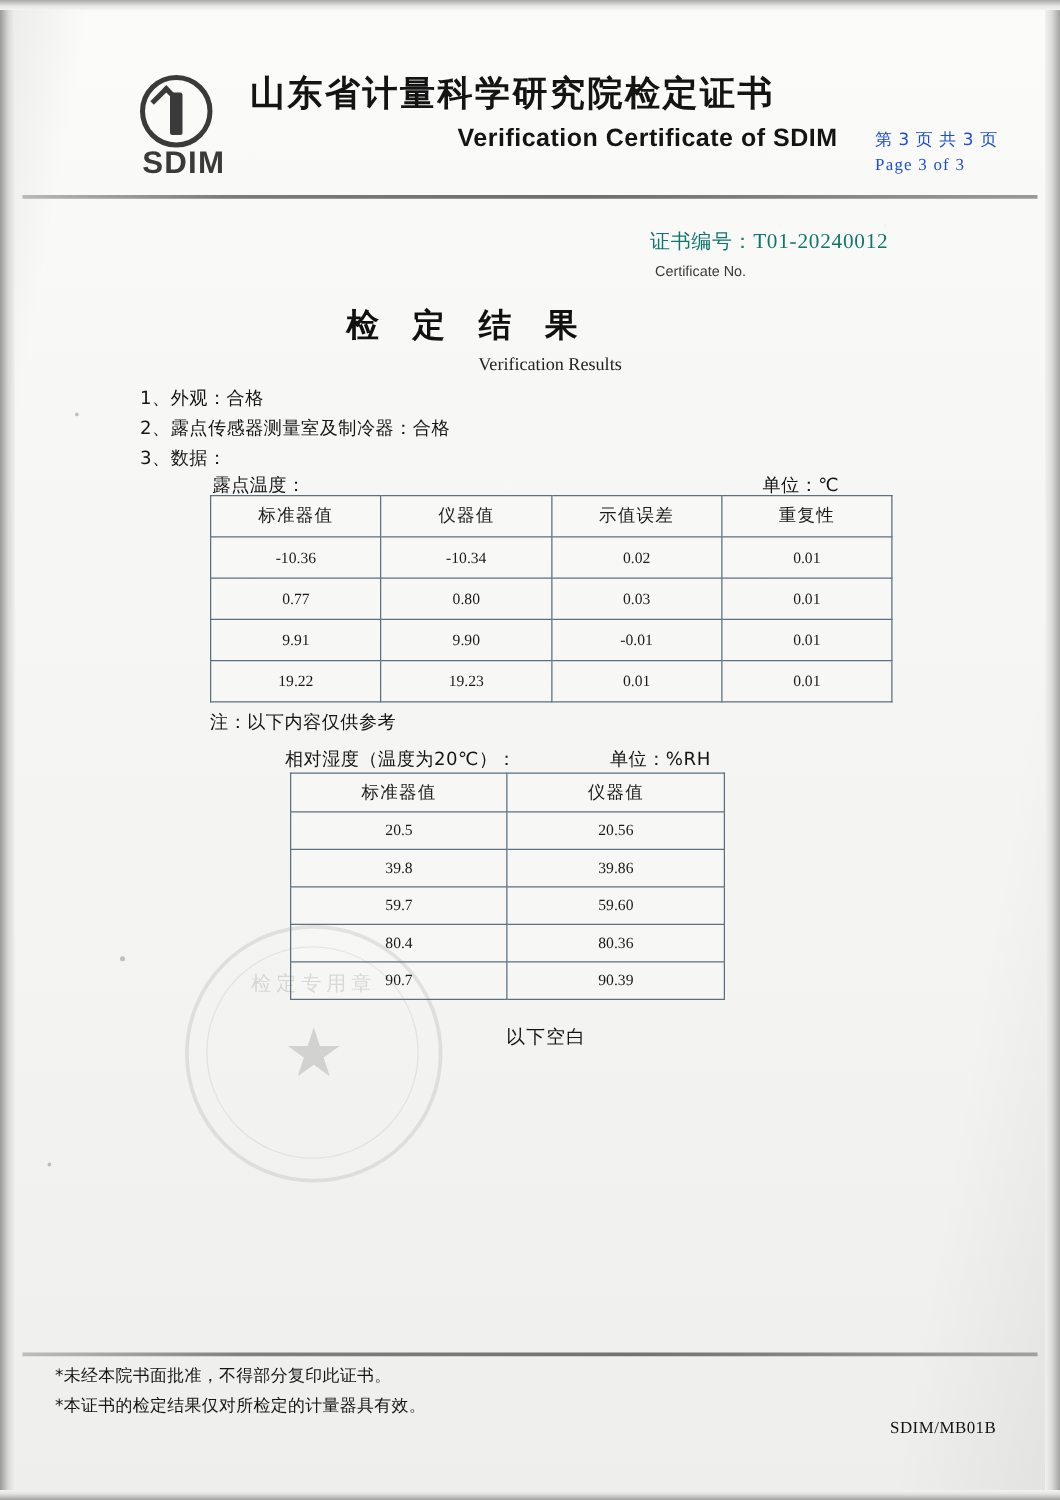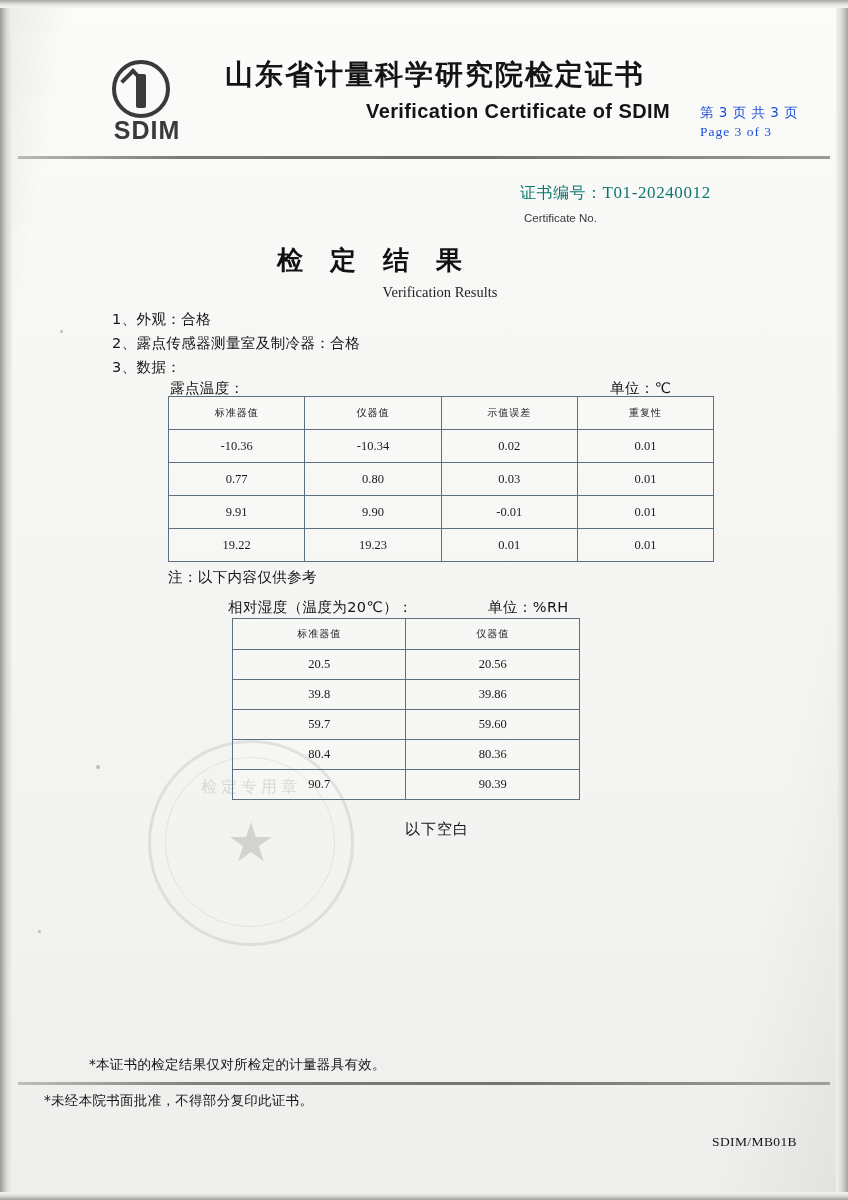--- a/index.html
+++ b/index.html
@@ -90,21 +90,20 @@
     font-family: "Liberation Sans", sans-serif;
     font-weight: bold;
     font-size: 25px;
     letter-spacing: 1px;
     color: #3a3a3a;
   }
   .title-cn {
     position: absolute;
     left: 200px; top: 16px;
     width: 470px;
-    text-align: center;
     font-family: "DejaVu Serif", serif;
     font-weight: bold;
     font-size: 28px;
     letter-spacing: 2px;
     color: #141414;
   }
   .title-en {
     position: absolute;
     left: 200px; top: 60px;
     width: 470px;
@@ -221,21 +220,21 @@
   }
   table.grid td, table.grid th {
     border: 1px solid #5d6f80;
     text-align: center;
     font-family: "Liberation Serif", serif;
     color: #1a1a1a;
     font-weight: normal;
   }
   table.grid th {
     font-family: "DejaVu Sans", sans-serif;
-    font-size: 10px;
+    font-size: 14px;
     letter-spacing: 1px;
     height: 30px;
   }
   table.grid td {
     font-size: 12.5px;
     height: 30px;
   }
   #dew-table { left: 168px; top: 396px; width: 546px; }
   #dew-table th, #dew-table td { width: 136px; }
   #rh-table { left: 232px; top: 618px; width: 348px; }
@@ -288,21 +287,21 @@
   }
   .footer-note {
     position: absolute;
     left: 44px;
     font-family: "DejaVu Sans", sans-serif;
     font-size: 13.5px;
     color: #141414;
     letter-spacing: 0.3px;
   }
   .fn1 { top: 1092px; }
-  .fn2 { top: 1056px; margin-left: 45px; }
+  .fn2 { top: 1116px; }
   .footer-code {
     position: absolute;
     left: 712px; top: 1134px;
     font-family: "Liberation Serif", serif;
     font-size: 13.5px;
     color: #141414;
     letter-spacing: 0.4px;
   }
   .speck {
     position: absolute;

